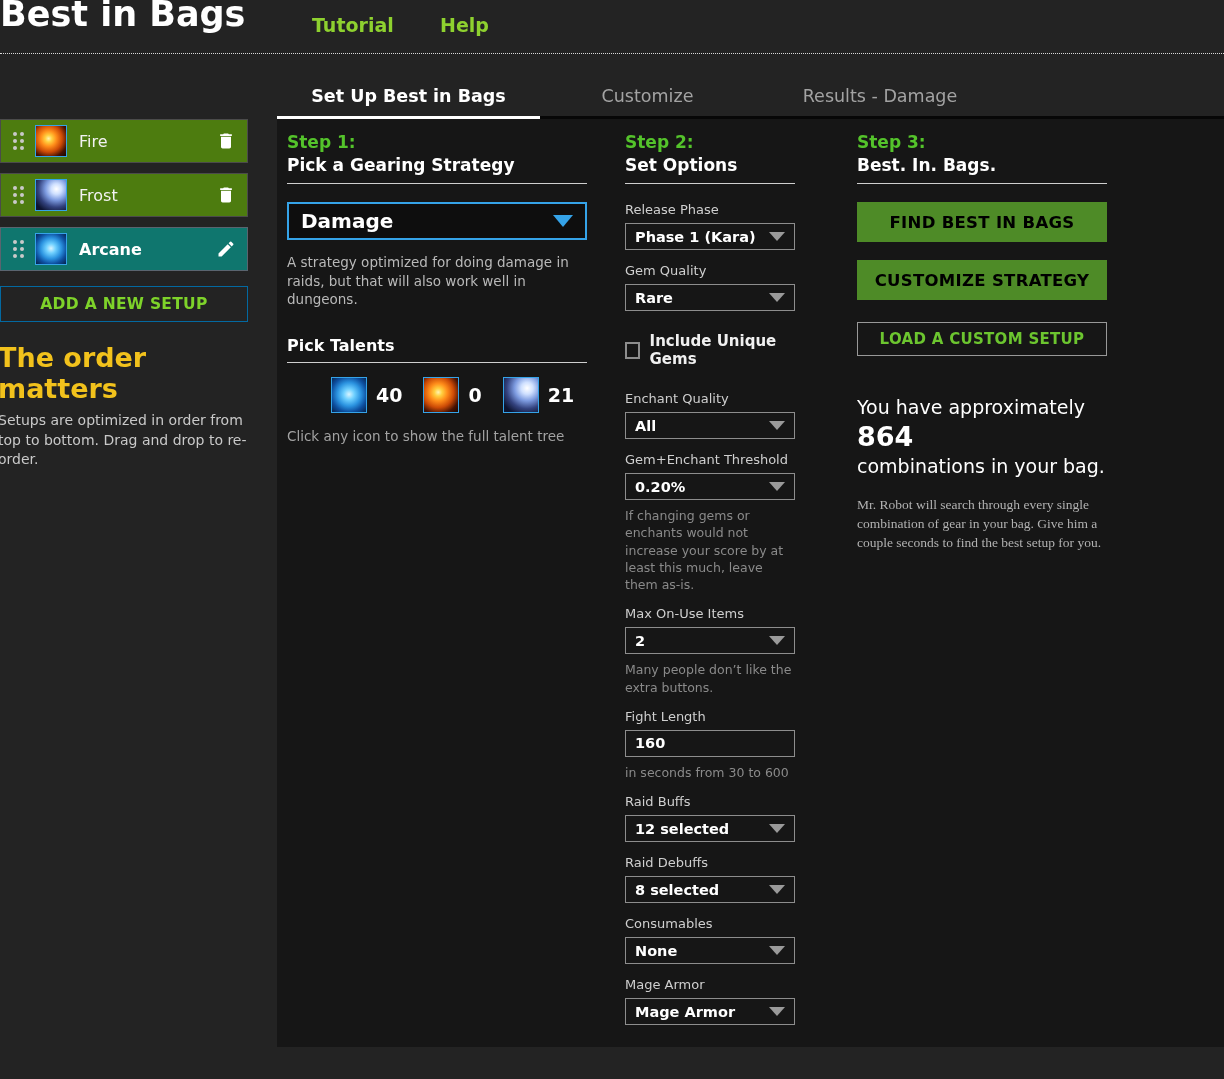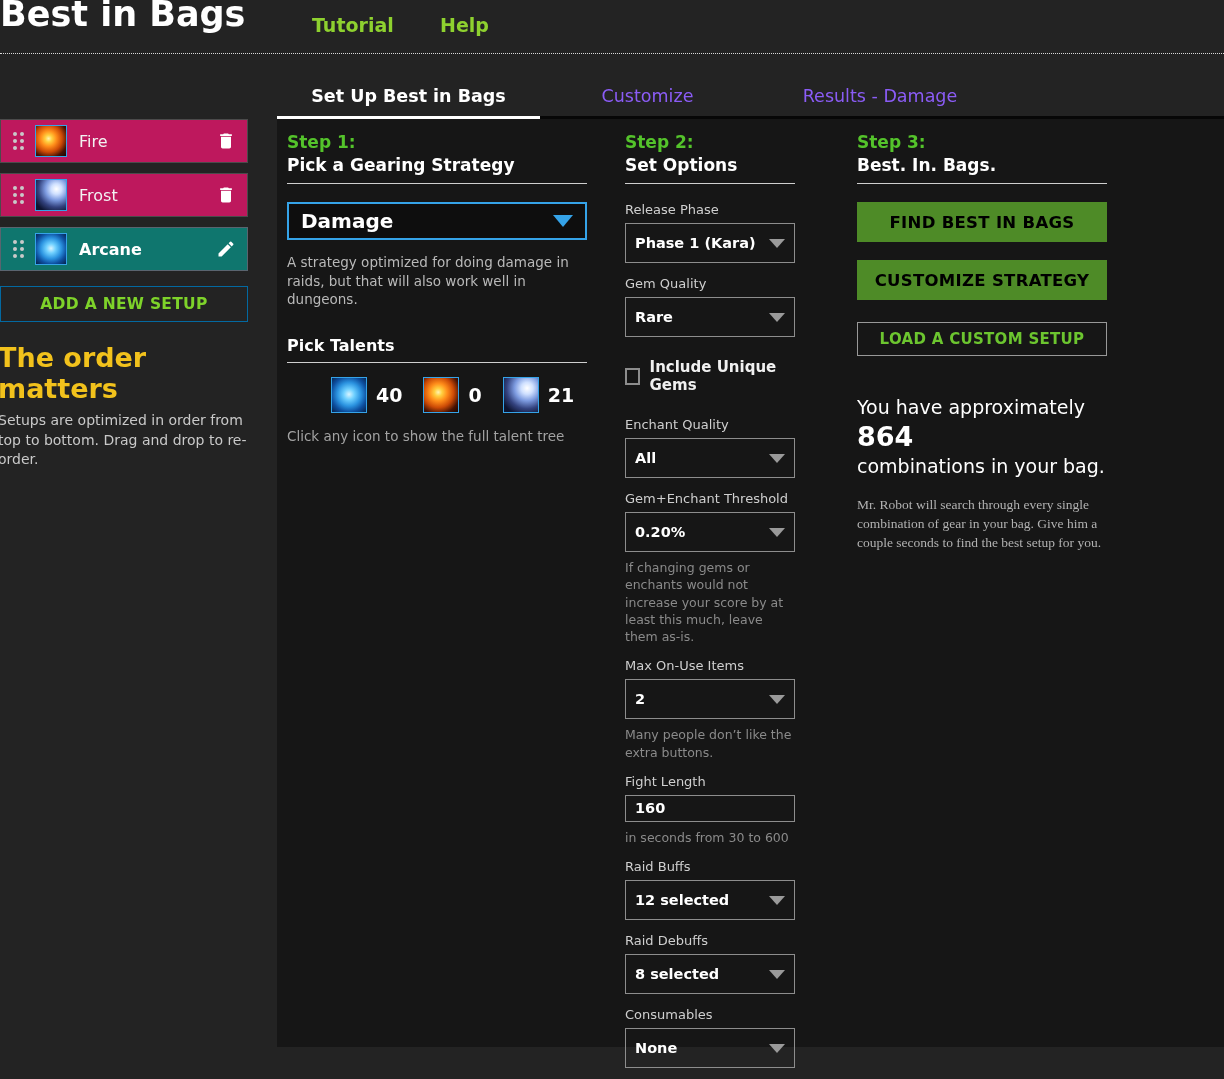--- a/index.html
+++ b/index.html
@@ -14,21 +14,21 @@
   .nav-link { position:absolute; top:14px; font-size:19px; font-weight:bold; color:#8ed12f; cursor:pointer; }
   .nav-tutorial { left:312px; }
   .nav-help { left:440px; }
 
   
   .main-panel { position:absolute; left:277px; top:119px; width:947px; height:928px; background:#161616; }
 
   
   .tabbar { position:absolute; left:277px; top:75px; width:947px; height:44px;
             border-bottom:3px solid #070707; display:flex; }
-  .tab { display:flex; align-items:center; justify-content:center; color:#8b5cf6;
+  .tab { display:flex; align-items:center; justify-content:center; color:#a3a3a3;
          font-size:17.5px; cursor:pointer; position:relative; }
   .tab1 { width:263px; } .tab2 { width:215px; } .tab3 { width:250px; }
   .tab.active { color:#fff; font-weight:bold; }
   .tab.active::after { content:""; position:absolute; left:0; right:0; bottom:-3px; height:3px; background:#fff; }
 
   
   .col { position:absolute; top:13px; }
   .col1 { left:10px;  width:300px; }
   .col2 { left:348px; width:170px; }
   .col3 { left:580px; width:250px; }
@@ -49,21 +49,21 @@
   .rule2 { border-bottom:1px solid #cfcfcf; margin-top:7px; margin-bottom:14px; }
   .talent-row { display:flex; align-items:center; margin-bottom:15px;margin-left:44px; }
   .talent-icon { width:36px; height:36px; border:1px solid #35a3e8; cursor:pointer; }
   .talent-pts { font-size:19px; font-weight:bold; margin:0 21px 0 9px; }
   .talent-pts:last-child { margin-right:0; }
   .hint { color:#a2a2a2; font-size:13.5px; }
 
   
   .field { margin-bottom:13px; }
   .flabel { color:#cfcfcf; font-size:13px; margin-bottom:6px; }
-  .select { height:40px; border:1px solid #8d8d8d; display:flex; align-items:center;
+  .select { height:27px; border:1px solid #8d8d8d; display:flex; align-items:center;
             padding:0 9px; cursor:pointer; background:transparent; }
   .select .val { font-size:14.5px; font-weight:bold; }
   .arrow { margin-left:auto; width:0; height:0;
            border-left:8px solid transparent; border-right:8px solid transparent;
            border-top:9px solid #9a9a9a; }
   .helper { color:#8a8a8a; font-size:12.5px; line-height:1.38; margin-top:7px; }
   .checkbox-row { display:flex; align-items:center; margin:21px 0 23px; cursor:pointer; }
   .cb { width:17px; height:17px; border:2px solid #8d8d8d; margin-right:10px; background:transparent; }
   .cb-label { font-size:15px; font-weight:600; color:#f0f0f0; }
   .textbox { width:100%; height:27px; background:transparent; border:1px solid #8d8d8d;
@@ -77,21 +77,21 @@
   .btn-outline { display:block; width:100%; height:34px; background:transparent;
                  border:1px solid #989898; color:#6cc52f; font-weight:bold; font-size:15px;
                  margin-top:22px; font-family:inherit; letter-spacing:.3px; cursor:pointer; }
   .combos { margin-top:40px; }
   .combo-line { font-size:19px; }
   .combo-count { font-size:27px; font-weight:bold; margin:3px 0; }
   .step3-desc { color:#b2b2b2; font-size:13.5px; line-height:1.42; margin-top:18px;font-family:Liberation Serif, serif; }
 
   
   .sidebar { position:absolute; left:0; top:119px; width:248px; }
-  .setup-item { height:44px; border:1px solid #4b4b4b; background:#be185d;
+  .setup-item { height:44px; border:1px solid #4b4b4b; background:#4d7c0f;
                 display:flex; align-items:center; margin-bottom:10px; cursor:pointer; }
   .setup-item.selected { background:#0f766e; border-color:#5a646f; }
   .drag { width:34px; display:flex; justify-content:center; cursor:grab; }
   .dots { display:grid; grid-template-columns:repeat(2,4px); grid-gap:3px; }
   .dot { width:4px; height:4px; border-radius:50%; background:#c9c9c9; }
   .spell-icon { width:32px; height:32px; border:1px solid #35a3e8; }
   .setup-name { font-size:16px; margin-left:12px; color:#f2f2f2; }
   .selected .setup-name { font-weight:bold; color:#fff; }
   .row-action { margin-left:auto; margin-right:11px; width:20px; height:20px; cursor:pointer; }
   .row-action svg { width:20px; height:20px; }

